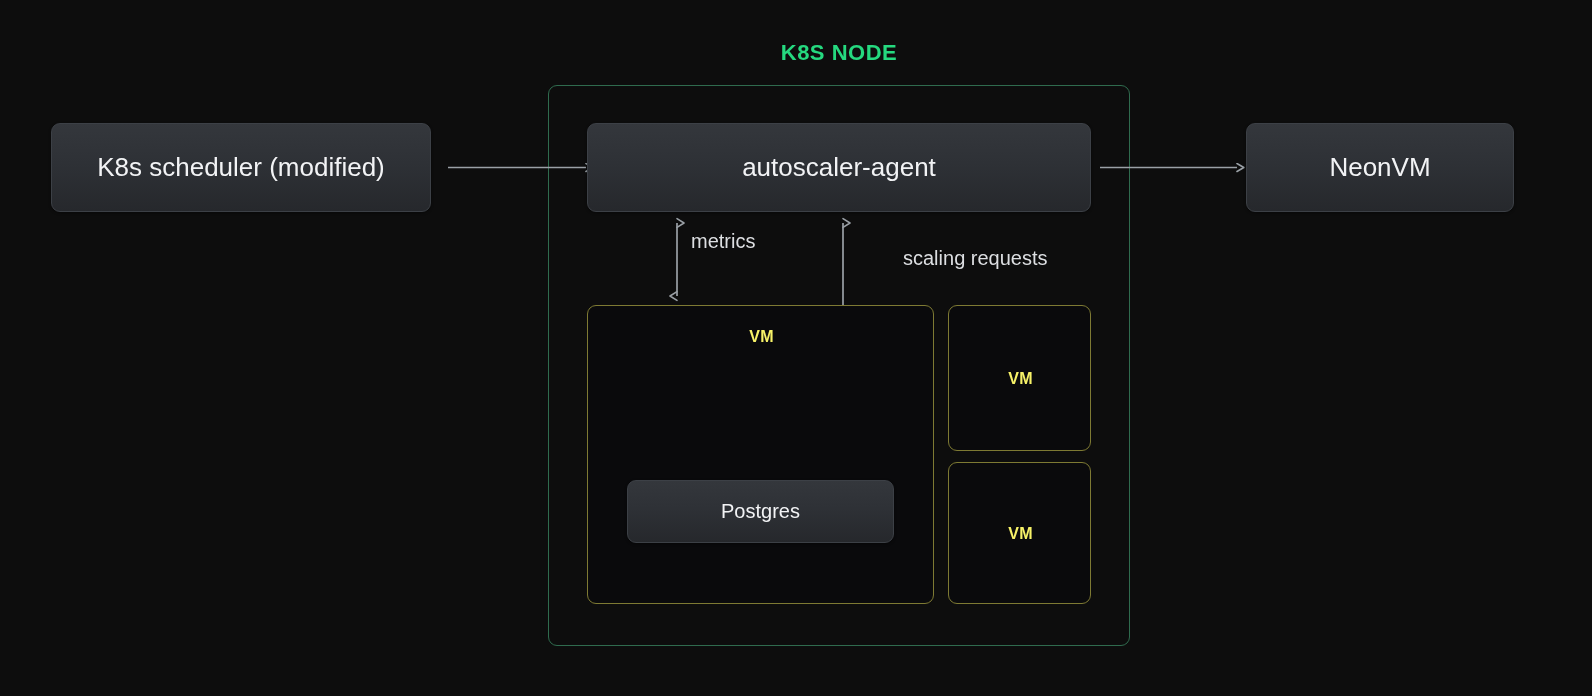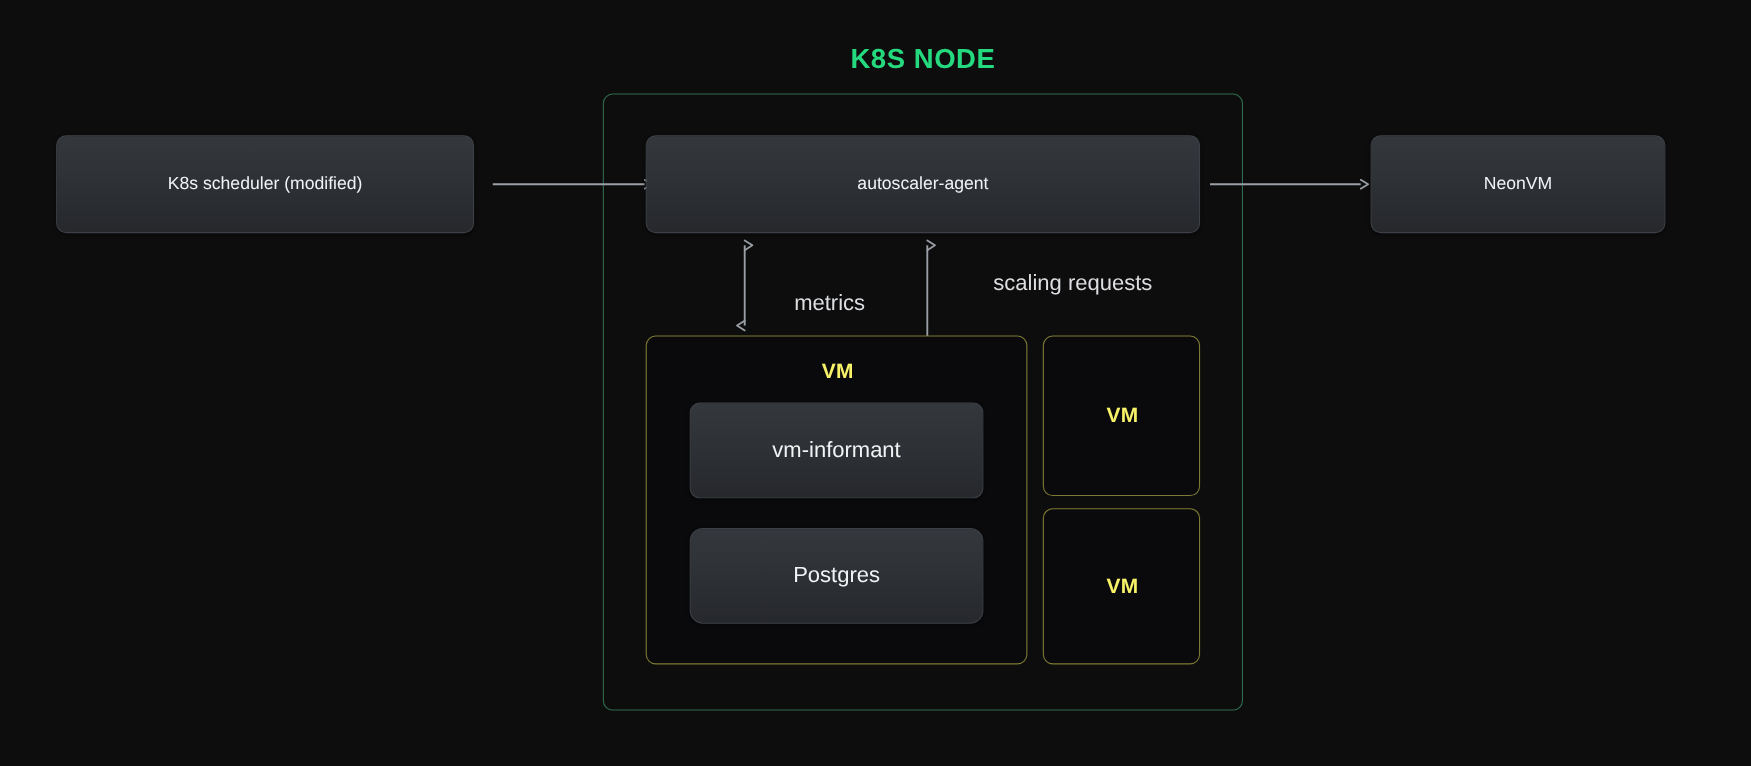--- a/index.html
+++ b/index.html
@@ -22,21 +22,21 @@
     inset: 0;
   }
 
   
   .node-title {
     position: absolute;
     left: 548px;
     top: 40px;
     width: 582px;
     text-align: center;
-    font-size: 25px;
+    font-size: 22px;
     font-weight: bold;
     letter-spacing: 0.5px;
     color: #25d97f;
   }
 
   
   .k8s-node {
     position: absolute;
     left: 548px;
     top: 85px;
@@ -52,45 +52,45 @@
   .gbox {
     position: absolute;
     box-sizing: border-box;
     border-radius: 9px;
     border: 1px solid #3c4046;
     background: linear-gradient(180deg, #34373c 0%, #2e3136 45%, #26282c 100%);
     display: flex;
     align-items: center;
     justify-content: center;
     color: #f2f3f5;
-    font-size: 16px;
+    font-size: 26px;
     box-shadow: 0 1px 3px rgba(0,0,0,0.45);
   }
 
   #scheduler-box  { left: 51px;  top: 123px; width: 380px; height: 89px; }
   #agent-box      { left: 587px; top: 123px; width: 504px; height: 89px; }
   #neonvm-box     { left: 1246px;top: 123px; width: 268px; height: 89px; text-align: center; }
   #vm-informant-box { left: 627px; top: 366px; width: 267px; height: 87px; font-size: 20px; }
-  #postgres-box     { left: 627px; top: 480px; width: 267px; height: 87px; font-size: 20px; border-radius: 12px; }
+  #postgres-box     { left: 627px; top: 480px; width: 267px; height: 63px; font-size: 20px; }
 
   
   .vmbox {
     position: absolute;
     box-sizing: border-box;
     border: 1.5px solid #7e7a33;
     border-radius: 9px;
     background: #0a0a0c;
   }
   #vm-main  { left: 587px;  top: 305px; width: 347px; height: 299px; }
   #vm-two   { left: 948px;  top: 305px; width: 143px; height: 146px; }
   #vm-three { left: 948px;  top: 462px; width: 143px; height: 142px; }
 
   .vm-label {
     position: absolute;
-    font-size: 19px;
+    font-size: 16px;
     font-weight: bold;
     color: #f7f268;
     letter-spacing: 0.3px;
   }
   #vm-main-label {
     left: 0; top: 22px; width: 347px; text-align: center;
   }
   #vm-two-label {
     left: 0; top: 0; width: 143px; height: 146px;
     display: flex; align-items: center; justify-content: center;
@@ -100,21 +100,21 @@
     display: flex; align-items: center; justify-content: center;
   }
 
   
   .arrow-label {
     position: absolute;
     font-size: 20px;
     color: #dddfe2;
     white-space: nowrap;
   }
-  #metrics-label          { left: 691px; top: 265px; margin-left: 31px; }
+  #metrics-label          { left: 691px; top: 230px; }
   #scaling-requests-label { left: 903px; top: 247px; }
 
   
   #arrow-layer {
     position: absolute;
     left: 0; top: 0;
     width: 1592px;
     height: 696px;
     pointer-events: none;
   }
@@ -175,17 +175,16 @@
   <div class="vmbox" id="vm-three">
     <div class="vm-label" id="vm-three-label">VM</div>
   </div>
 
   <div class="gbox" id="scheduler-box">K8s scheduler (modified)</div>
 
   <div class="gbox" id="agent-box">autoscaler-agent</div>
 
   <div class="gbox" id="neonvm-box">NeonVM</div>
 
-  <div class="gbox" id="vm-informant-box">vm-informant</div>
 
   <div class="gbox" id="postgres-box">Postgres</div>
 
 </div>
 
 </body></html>

